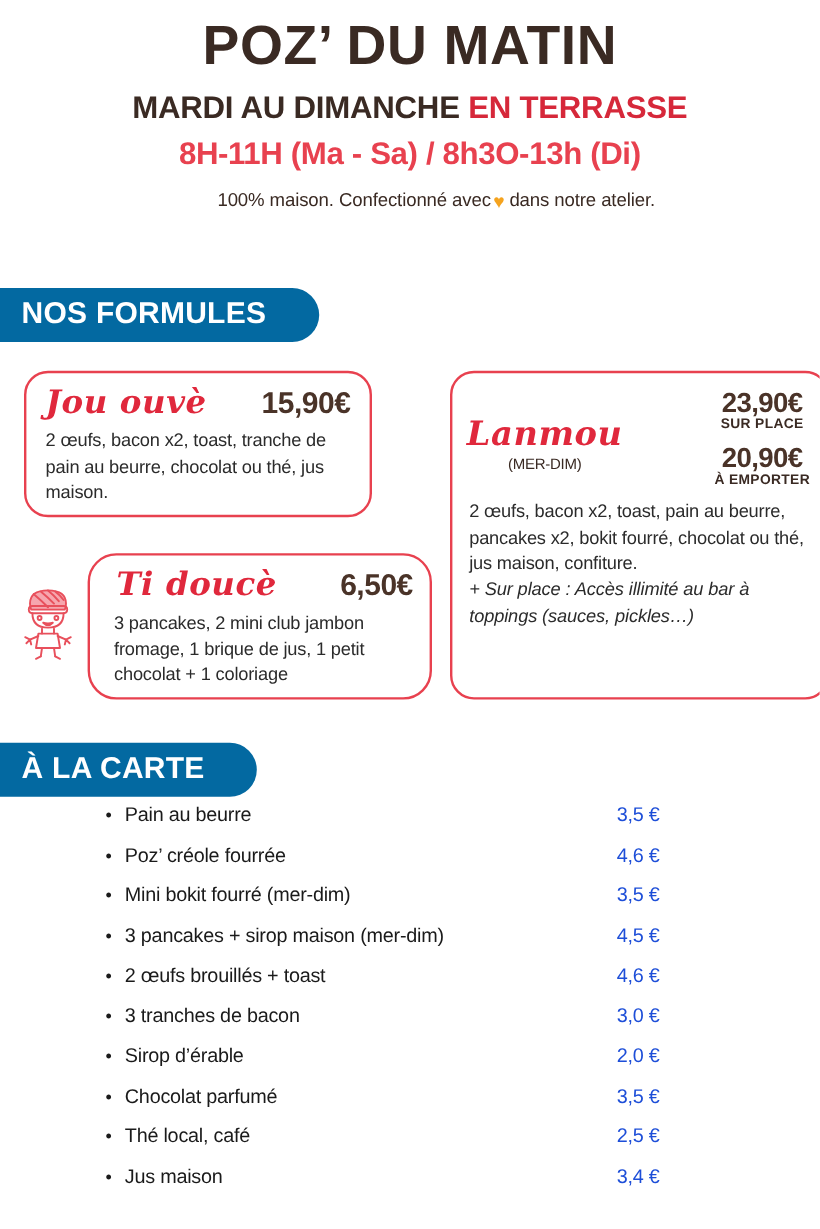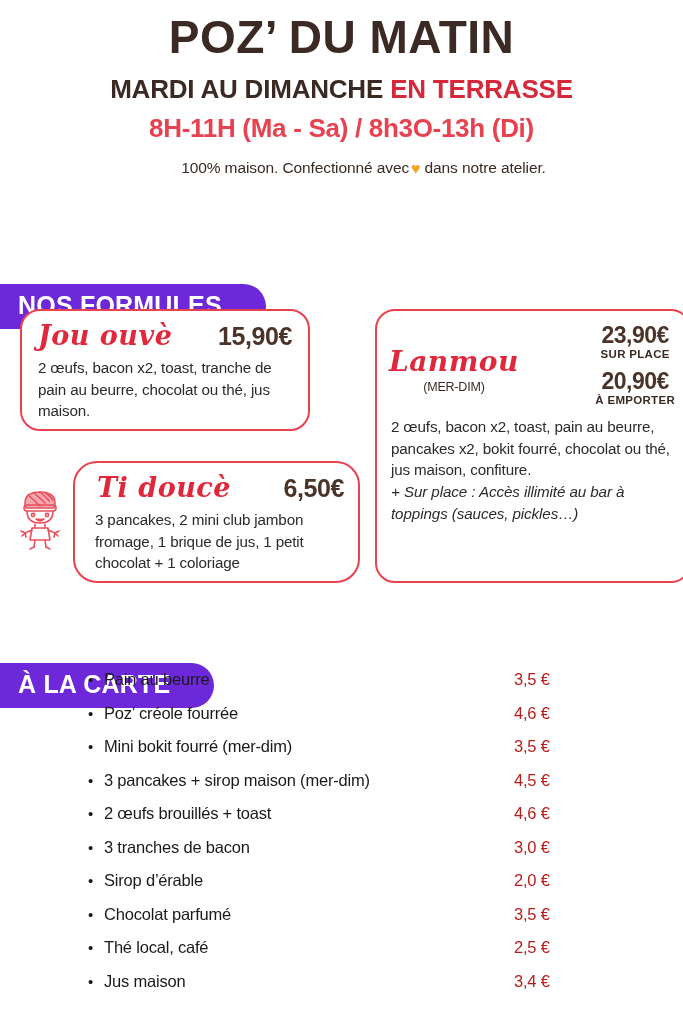--- a/index.html
+++ b/index.html
@@ -63,29 +63,28 @@
     display: inline-block;
     color: #f5a31e;
     font-size: 16px;
     transform: translateY(1px);
     margin: 0 4px 0 2px;
   }
 
   
   .pill {
     display: inline-block;
-    background: #6d28d9;
+    background: #0369a1;
     color: #ffffff;
     font-size: 25px;
     font-weight: bold;
     letter-spacing: 0.2px;
     padding: 7px 44px 9px 18px;
     border-radius: 0 26px 26px 0;
     margin-left: 0;
-    margin-top: 44px;
   }
   .pill-wrap { position: absolute; left: 0; }
 
   
   .card {
     position: absolute;
     border: 2.4px solid #e8414f;
     border-radius: 20px;
     background: #ffffff;
     box-sizing: border-box;
@@ -218,21 +217,21 @@
   }
   .carte-label {
     font-size: 16.5px;
     color: #1a1a1a;
     letter-spacing: -0.2px;
     flex: none;
     width: 410px;
   }
   .carte-price {
     font-size: 16.5px;
-    color: #b91c1c;
+    color: #1d4ed8;
     letter-spacing: -0.2px;
     white-space: nowrap;
     text-align: right;
   }
 </style>
 </head>
 <body>
 
 <div class="header">
   <h1 class="main-title">POZ’ DU MATIN</h1>

